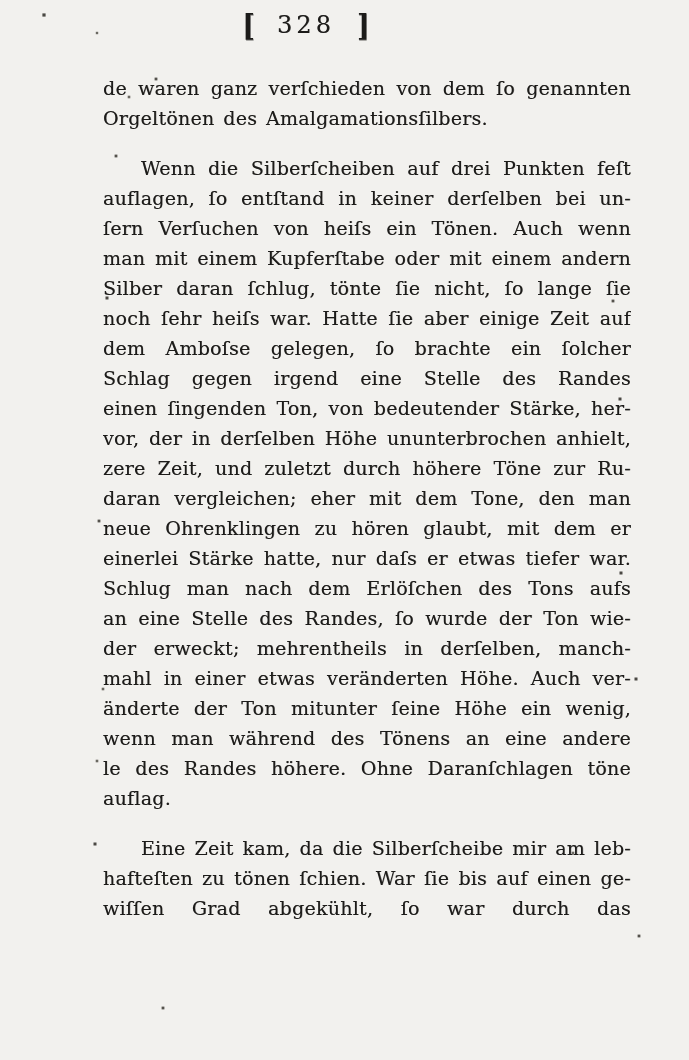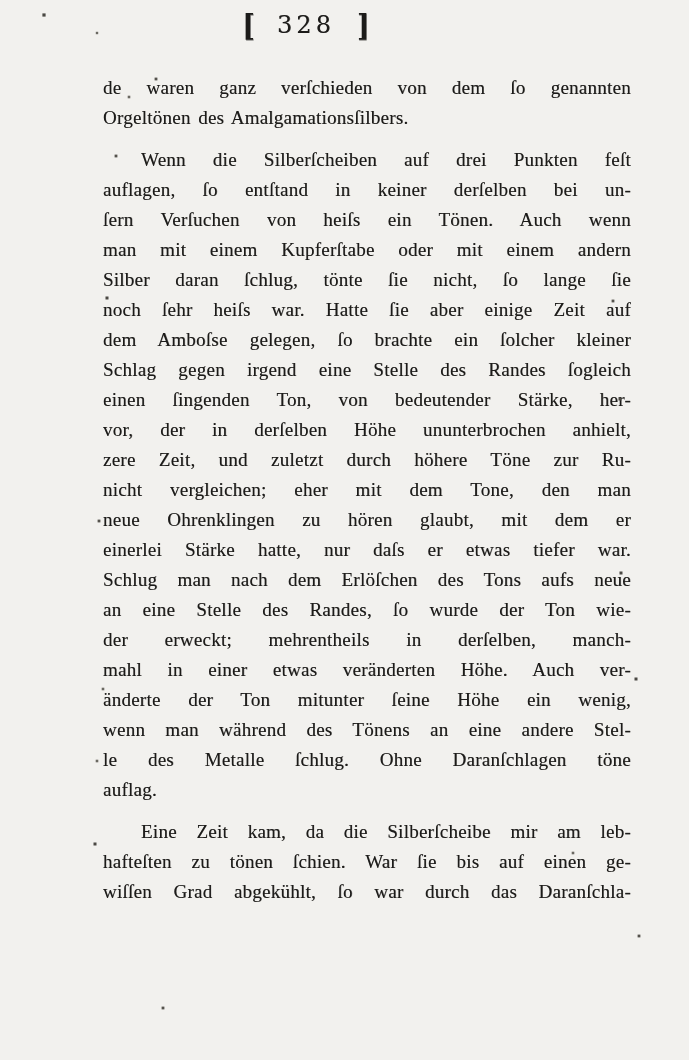--- a/index.html
+++ b/index.html
@@ -45,22 +45,22 @@
     font-weight: 500;
   }
   
   .text-block {
     position: absolute;
     left: 103px;
     top: 73px;
     width: 528px;
     filter: blur(0.22px);
   }
-  .para { margin: 0; font-family: Liberation Serif, serif; }
-  .para + .para { margin-top: 12px; }
+  .para { margin: 0; }
+  .para + .para { margin-top: 20px; }
   .line {
     font-size: 19px;
     line-height: 30px;
     height: 30px;
     letter-spacing: 0.25px;
     word-spacing: 2.5px;
     text-align: justify;
     text-align-last: justify;
     text-justify: inter-word;
     overflow: hidden;
@@ -114,30 +114,30 @@
         <div class="line">auflagen, ſo entſtand in keiner derſelben bei un-</div>
         <div class="line">ſern Verſuchen von heiſs ein Tönen.  Auch wenn</div>
         <div class="line">man mit einem Kupferſtabe oder mit einem andern</div>
         <div class="line">Silber daran ſchlug, tönte ſie nicht, ſo lange ſie</div>
         <div class="line">noch ſehr heiſs war.  Hatte ſie aber einige Zeit auf</div>
         <div class="line">dem Amboſse gelegen, ſo brachte ein ſolcher kleiner</div>
         <div class="line">Schlag gegen irgend eine Stelle des Randes ſogleich</div>
         <div class="line">einen ſingenden Ton, von bedeutender Stärke, her-</div>
         <div class="line">vor, der in derſelben Höhe ununterbrochen anhielt,</div>
         <div class="line">zere Zeit, und zuletzt durch höhere Töne zur Ru-</div>
-        <div class="line">nicht vergleichen; eher mit dem Tone, den man</div>
+        <div class="line">daran vergleichen; eher mit dem Tone, den man</div>
         <div class="line">neue Ohrenklingen zu hören glaubt, mit dem er</div>
         <div class="line">einerlei Stärke hatte, nur daſs er etwas tiefer war.</div>
         <div class="line">Schlug man nach dem Erlöſchen des Tons aufs neue</div>
         <div class="line">an eine Stelle des Randes, ſo wurde der Ton wie-</div>
         <div class="line">der erweckt; mehrentheils in derſelben, manch-</div>
         <div class="line">mahl in einer etwas veränderten Höhe.  Auch ver-</div>
         <div class="line">änderte der Ton mitunter ſeine Höhe ein wenig,</div>
         <div class="line">wenn man während des Tönens an eine andere Stel-</div>
-        <div class="line">le des Metalle ſchlug.  Ohne Daranſchlagen töne</div>
+        <div class="line">le des Randes höhere.  Ohne Daranſchlagen töne</div>
         <div class="line no-just">auflag.</div>
       </div>
       <div class="para indented">
         <div class="line">Eine Zeit kam, da die Silberſcheibe mir am leb-</div>
         <div class="line">hafteſten zu tönen ſchien.  War ſie bis auf einen ge-</div>
         <div class="line">wiſſen Grad abgekühlt, ſo war durch das Daranſchla-</div>
       </div>
     </div>
 
   <div class="speckles"></div>

